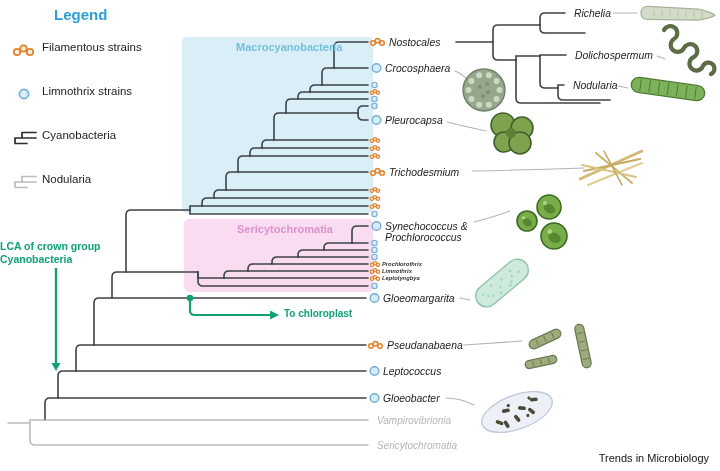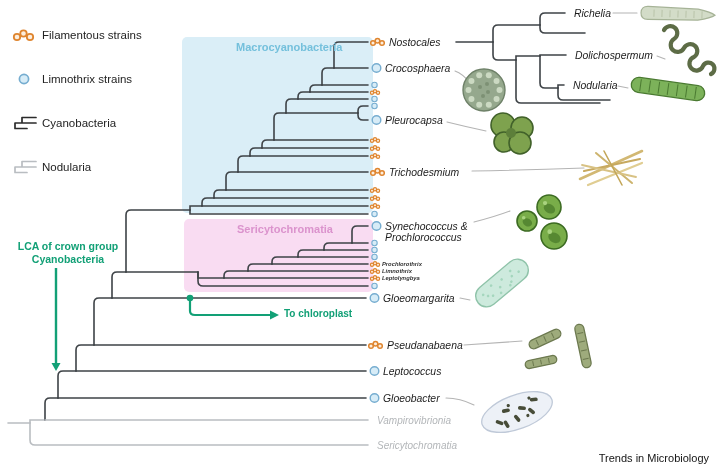--- a/index.html
+++ b/index.html
@@ -2,27 +2,27 @@
 <html><head>
 <meta charset="utf-8">
 <style>
   html,body{margin:0;padding:0;background:#fff;}
   .stage{position:relative;width:720px;height:471px;background:#ffffff;overflow:hidden;
          font-family:"Liberation Sans",sans-serif;}
   .stage svg.main{position:absolute;left:0;top:0;}
   .abs{position:absolute;}
   .legend{left:8px;top:4px;width:170px;}
   .legend-title{font-size:15px;font-weight:700;color:#2b9fd6;margin:2px 0 6px 46px;}
-  .legend-item{display:flex;align-items:center;height:26px;margin-top:18px;}
+  .legend-item{display:flex;height:26px;margin-top:18px;}
   .legend-item .g{width:34px;display:flex;justify-content:center;}
   .legend-item .t{font-size:11.5px;color:#232323;}
   .box-label{font-size:11px;font-weight:700;margin-left:48px;}
   .macro-label{left:188px;top:41px;color:#74c0dc;}
   .micro-label{left:189px;top:223px;color:#db93cd;}
-  .lca-note{left:0px;top:240px;width:136px;text-align:center;color:#12a076;
+  .lca-note{left:0px;top:240px;width:136px;color:#12a076;
             font-weight:700;font-size:10.5px;line-height:13px;}
   .chloro-note{left:284px;top:308px;color:#12a076;font-weight:700;font-size:10px;}
   .brand{right:11px;top:452px;font-weight:400;font-size:11px;color:#141414;}
 </style>
 </head>
 <body>
 
 <div class="stage">
 
   <svg class="main" id="tree-svg" width="720" height="471" viewBox="0 0 720 471">
@@ -317,20 +317,21 @@
             <rect x="-18" y="6.2" width="8" height="3.6" rx="1.8" fill="#474c38" transform="rotate(80 -14 8)"></rect>
             <circle cx="9" cy="7" r="1.6" fill="#474c38"></circle>
             <circle cx="-6" cy="-9" r="1.6" fill="#474c38"></circle>
             <circle cx="16" cy="-9" r="1.6" fill="#474c38"></circle>
           </g>
         </g>
       </g>
     </svg>
 
   <div class="abs legend">
+    <div class="legend-title">Legend</div>
 
     <div class="legend-item">
       <span class="g">
         <svg width="30" height="18" viewBox="0 0 30 18">
           <circle cx="7" cy="11" r="3.2" fill="#fdeedd" stroke="#df852f" stroke-width="1.8"></circle>
           <circle cx="13.5" cy="7.5" r="3.2" fill="#fdeedd" stroke="#df852f" stroke-width="1.8"></circle>
           <circle cx="20" cy="11" r="3.2" fill="#fdeedd" stroke="#df852f" stroke-width="1.8"></circle>
         </svg>
       </span>
       <span class="t">Filamentous strains</span>

